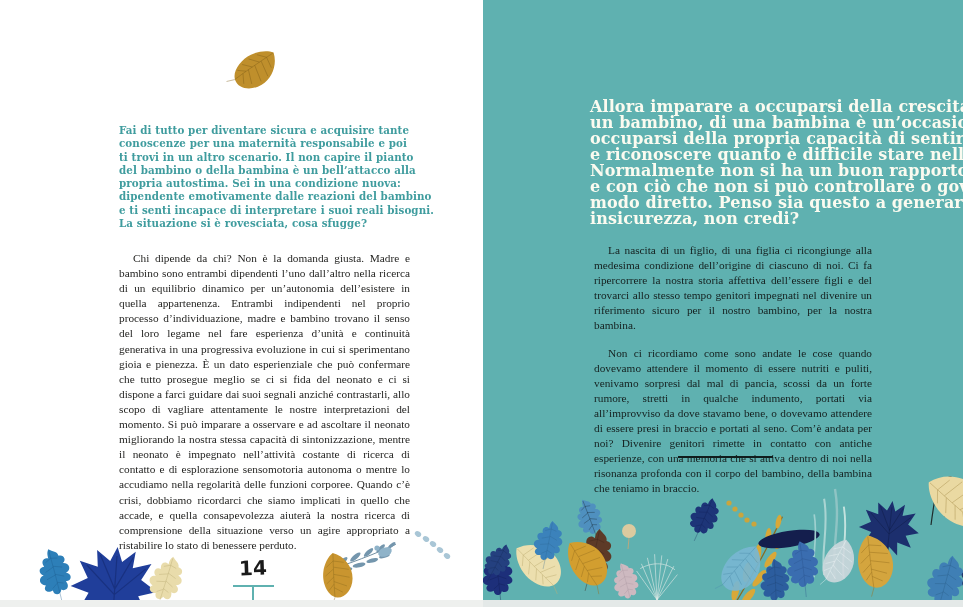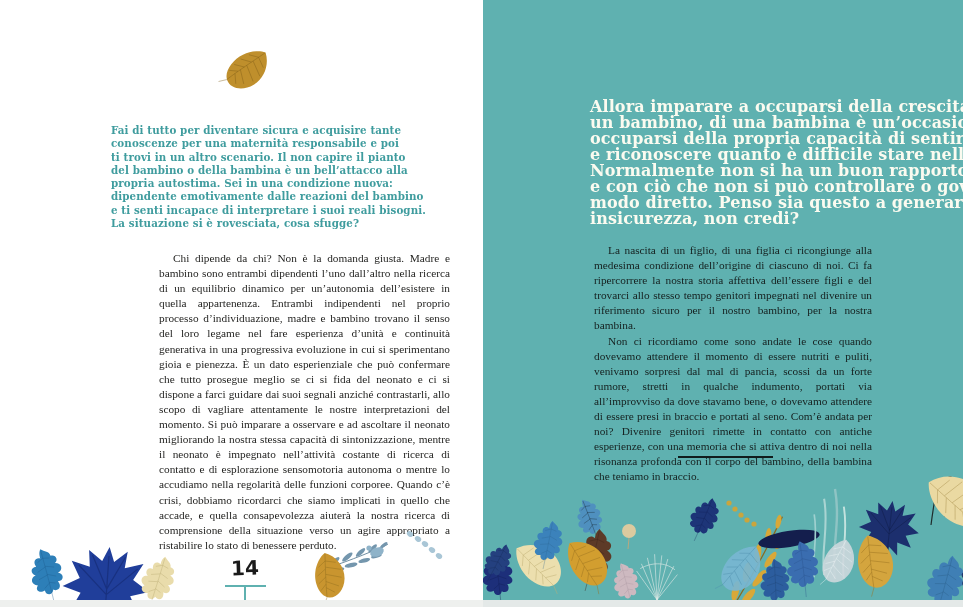--- a/index.html
+++ b/index.html
@@ -10,43 +10,43 @@
     --body-text-on-teal:#15201F;
     --divider:#101C1C;
     --page-edge-strip:#EEF0EE;
     --pagenum:#1A1A1A;
     --pagenum-mark:#5FB1B0;
   }
   *{margin:0;padding:0;box-sizing:border-box;}
   body{background:#fff;font-family:"Liberation Serif",serif;}
   .spread{position:relative;width:963px;height:607px;overflow:hidden;background:#fff;}
   .page{position:absolute;top:0;height:600px;overflow:hidden;}
-  .page-left{left:8px;width:526px;background:#ffffff;}
+  .page-left{left:16px;width:526px;background:#ffffff;}
   .page-right{left:483px;width:480px;background:var(--teal-background,#5FB1B0);}
   .gutter-shadow{position:absolute;top:0;right:0;width:14px;height:100%;
     background:linear-gradient(to right,rgba(0,0,0,0),rgba(0,0,0,0.04));}
   .bottom-strip{position:absolute;left:0;top:600px;width:963px;height:7px;
     background:var(--page-edge-strip,#EEF0EE);}
   .bottom-strip-right{position:absolute;left:483px;top:600px;width:480px;height:7px;
     background:#e4e9e8;}
 
   
   .q{font-family:"DejaVu Serif",serif;font-weight:bold;white-space:pre;
      letter-spacing:.1px;}
   .q-left{position:absolute;left:103px;top:124px;font-size:10.3px;line-height:13.3px;
      color:var(--question-teal,#3F9C9E);}
   .q-right{position:absolute;left:107px;top:99px;font-size:16px;line-height:16px;
      color:var(--question-white,#FBFBF0);}
 
   
   .body-copy{font-family:"Liberation Serif",serif;font-size:11.3px;line-height:15.1px;
      text-align:justify;text-indent:14px;hyphens:auto;-webkit-hyphens:auto;}
-  .body-left{position:absolute;left:103px;top:251px;width:291px;color:var(--body-text,#1F1F1D);margin-left:48px;}
+  .body-left{position:absolute;left:103px;top:251px;width:291px;color:var(--body-text,#1F1F1D);}
   .body-right{position:absolute;left:111px;top:243px;width:278px;color:var(--body-text-on-teal,#15201F);}
-  .body-right p + p{margin-top:0;}
+  .body-right p + p{margin-top:12px;}
 
   .divider-line{position:absolute;left:195px;top:456px;width:95px;height:2px;
      background:var(--divider,#101C1C);}
 
   .page-number{position:absolute;left:214px;top:556px;width:46px;text-align:center;
      font-family:"DejaVu Sans",sans-serif;font-weight:bold;font-size:20px;
      color:var(--pagenum,#1A1A1A);transform:rotate(-2deg);}
   .pn-mark-h{position:absolute;left:217px;top:585px;width:41px;height:2px;
      background:var(--pagenum-mark,#5FB1B0);}
   .pn-mark-v{position:absolute;left:236px;top:586px;width:2px;height:21px;

